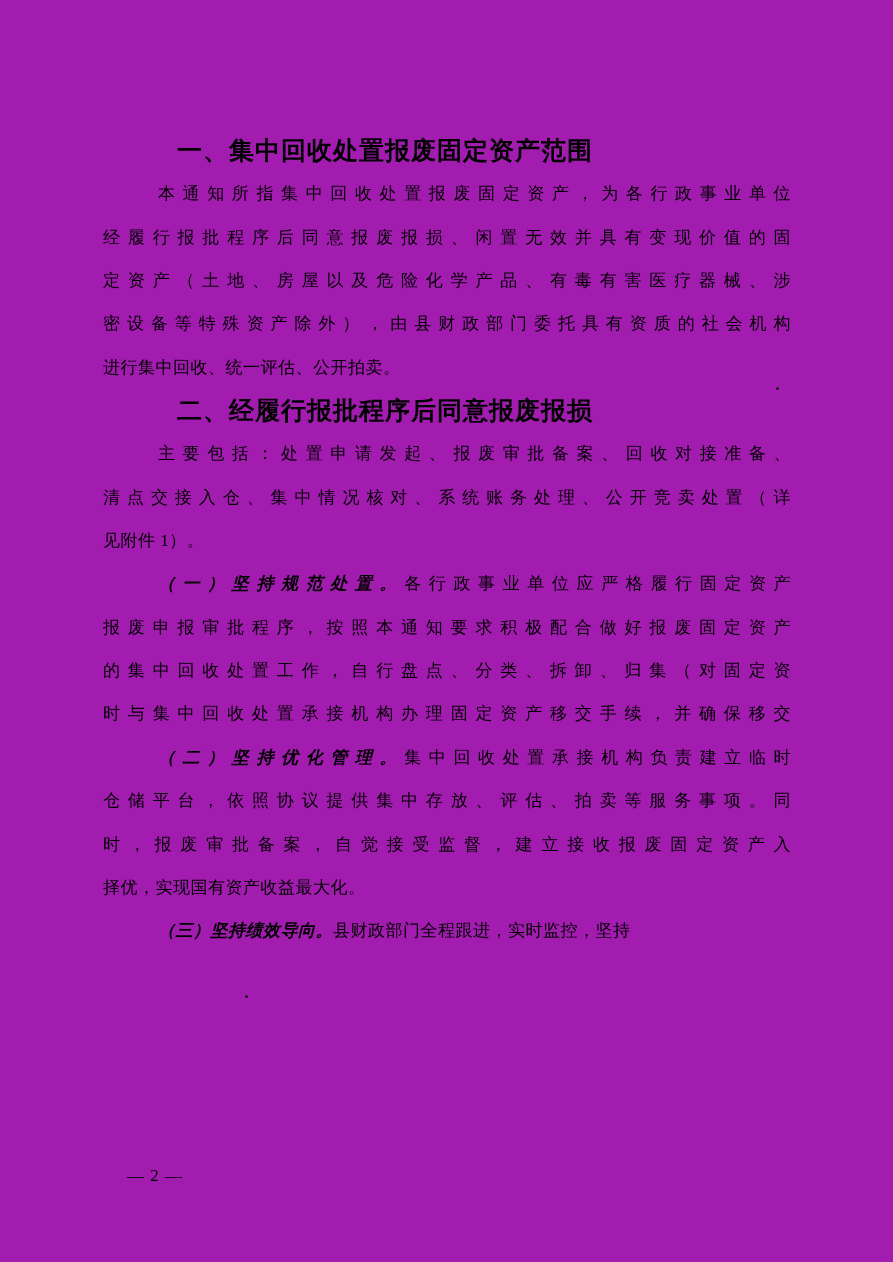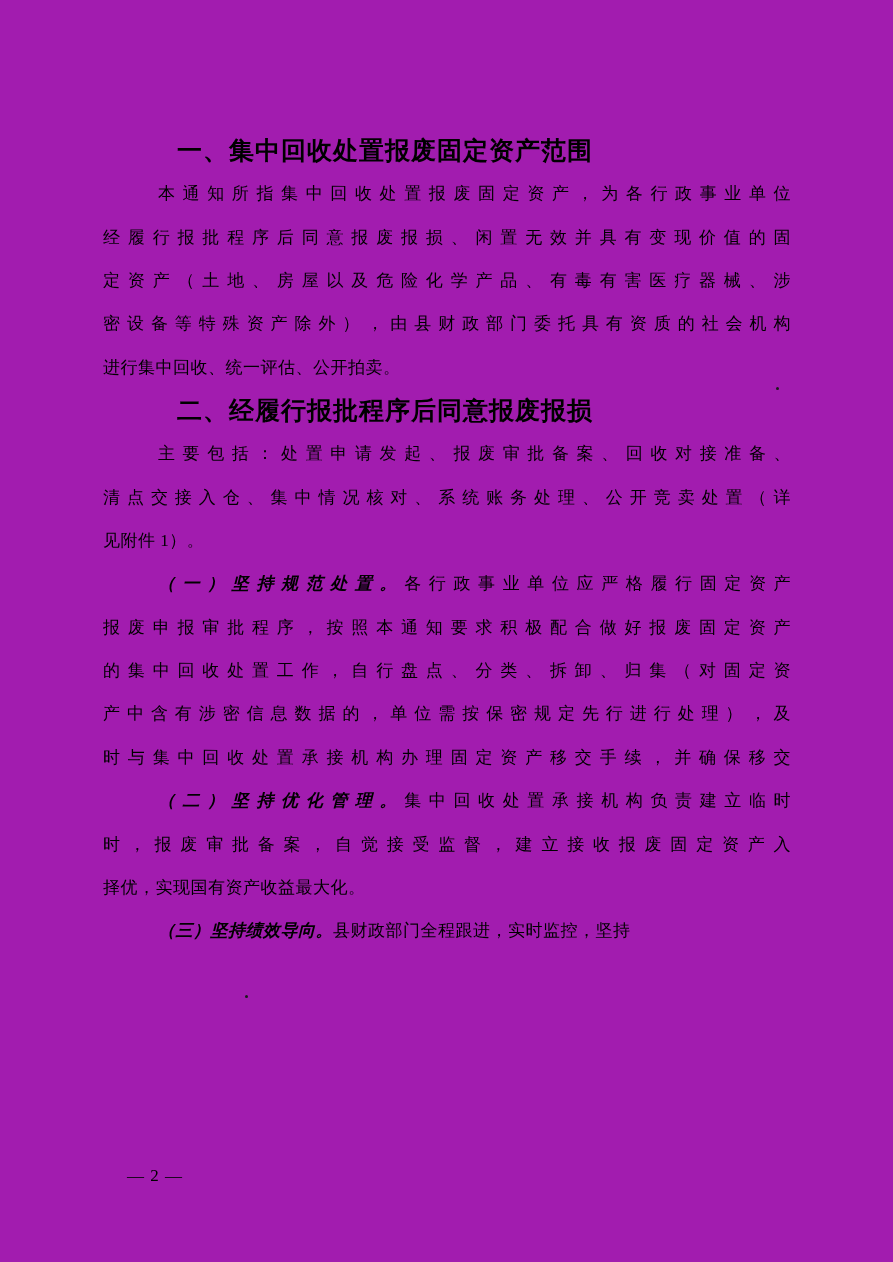--- a/index.html
+++ b/index.html
@@ -90,23 +90,23 @@
       <div class="line fill"><span>定资产（土地、房屋以及危险化学产品、有毒有害医疗器械、涉</span></div>
       <div class="line fill"><span>密设备等特殊资产除外），由县财政部门委托具有资质的社会机构</span></div>
       <div class="line plain"><span>进行集中回收、统一评估、公开拍卖。</span></div>
       <div class="line heading">二、经履行报批程序后同意报废报损</div>
       <div class="line fill indent"><span>主要包括：处置申请发起、报废审批备案、回收对接准备、</span></div>
       <div class="line fill"><span>清点交接入仓、集中情况核对、系统账务处理、公开竞卖处置（详</span></div>
       <div class="line plain"><span>见附件 1）。</span></div>
       <div class="line fill indent"><span class="lead-bold">（一）坚持规范处置。</span><span>各行政事业单位应严格履行固定资产</span></div>
       <div class="line fill"><span>报废申报审批程序，按照本通知要求积极配合做好报废固定资产</span></div>
       <div class="line fill"><span>的集中回收处置工作，自行盘点、分类、拆卸、归集（对固定资</span></div>
-      <div class="line fill"><span>产中含有涉密信息数据的，单位需按保密规定先行进行处理），及</span></div>
       <div class="line fill"><span>时与集中回收处置承接机构办理固定资产移交手续，并确保移交</span></div>
       <div class="line fill indent"><span class="lead-bold">（二）坚持优化管理。</span><span>集中回收处置承接机构负责建立临时</span></div>
+      <div class="line fill"><span>仓储平台，依照协议提供集中存放、评估、拍卖等服务事项。同</span></div>
       <div class="line fill"><span>时，报废审批备案，自觉接受监督，建立接收报废固定资产入</span></div>
       <div class="line plain"><span>择优，实现国有资产收益最大化。</span></div>
       <div class="line plain indent"><span class="lead-bold">（三）坚持绩效导向。</span><span>县财政部门全程跟进，实时监控，坚持</span></div>
     </div>
   <div class="footer-page-number">— 2 —</div>
   <div class="speck s1"></div>
   <div class="speck s2"></div>
 </div>
 
 </body></html>

